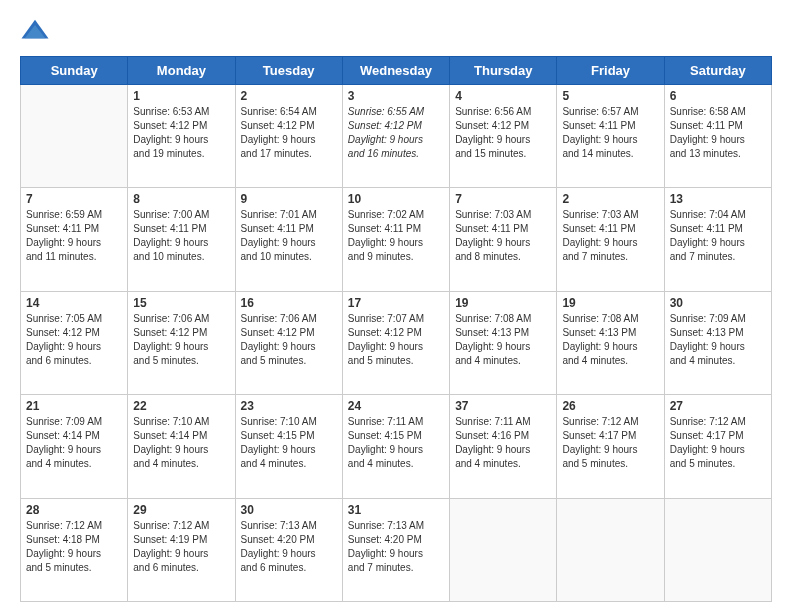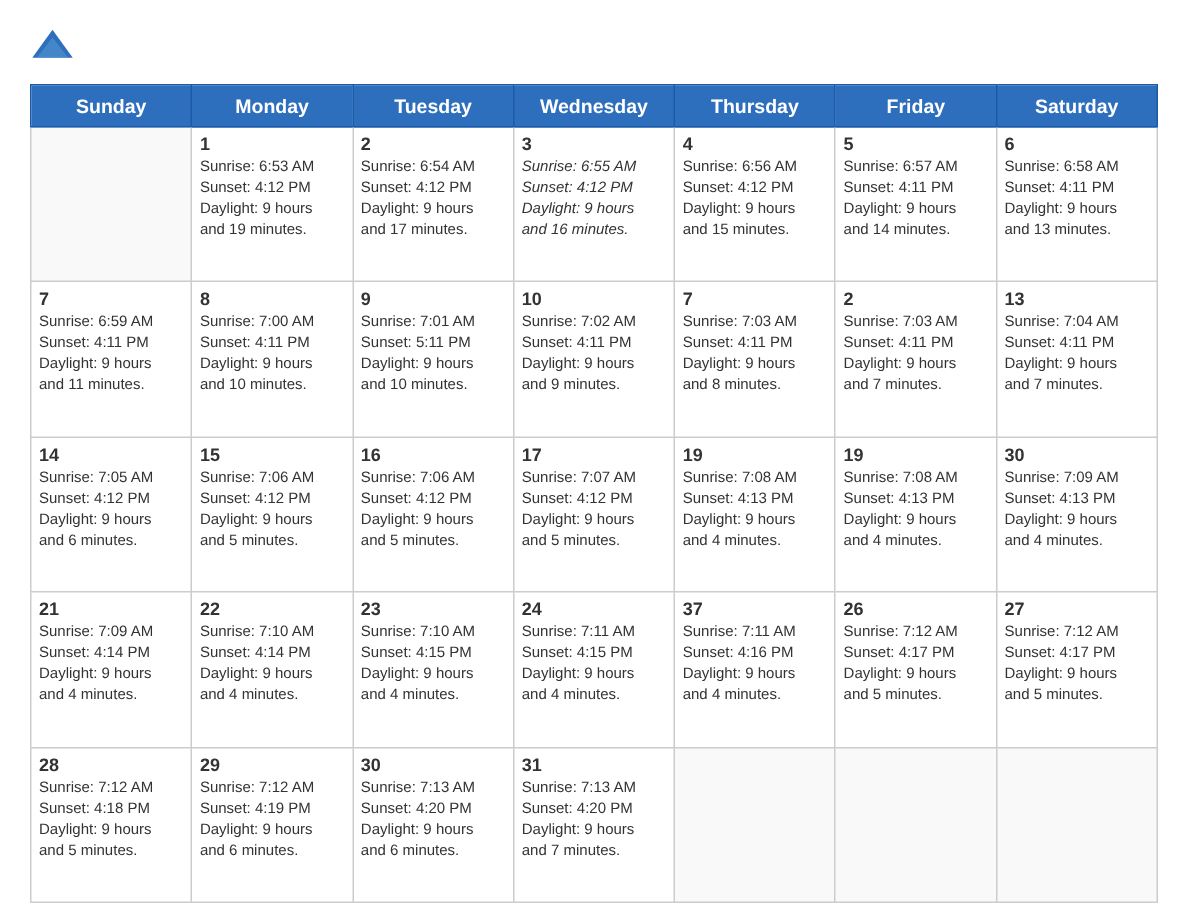--- a/index.html
+++ b/index.html
@@ -179,21 +179,21 @@
           <td>
             <div class="day-num">8</div>
             <div class="day-info" style="white-space: pre-line;">Sunrise: 7:00 AM
 Sunset: 4:11 PM
 Daylight: 9 hours
 and 10 minutes.</div>
           </td>
           <td>
             <div class="day-num">9</div>
             <div class="day-info" style="white-space: pre-line;">Sunrise: 7:01 AM
-Sunset: 5:11 PM
+Sunset: 4:11 PM
 Daylight: 9 hours
 and 10 minutes.</div>
           </td>
           <td>
             <div class="day-num">10</div>
             <div class="day-info" style="white-space: pre-line;">Sunrise: 7:02 AM
 Sunset: 4:11 PM
 Daylight: 9 hours
 and 9 minutes.</div>
           </td>

